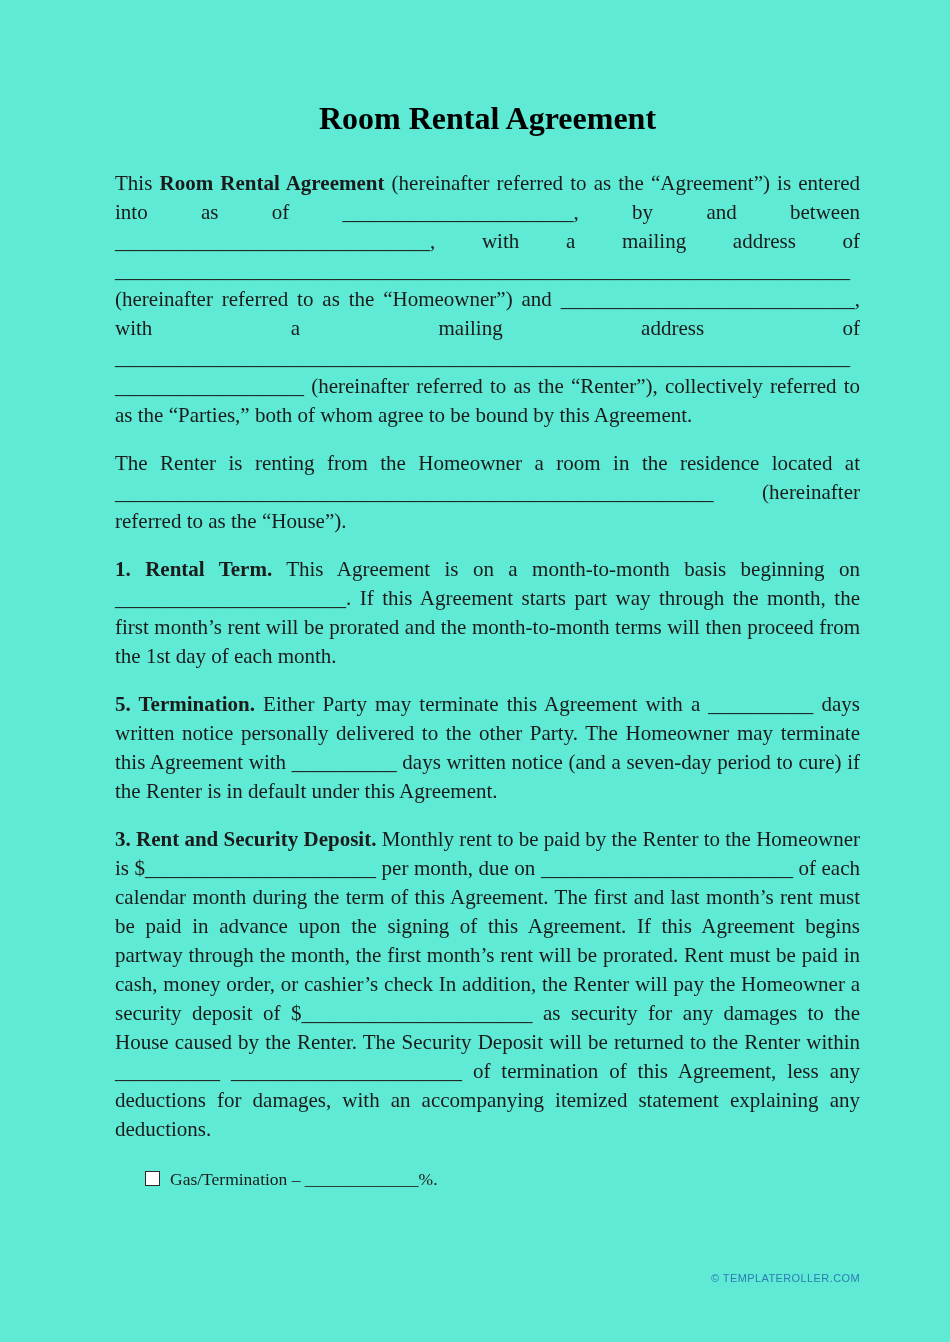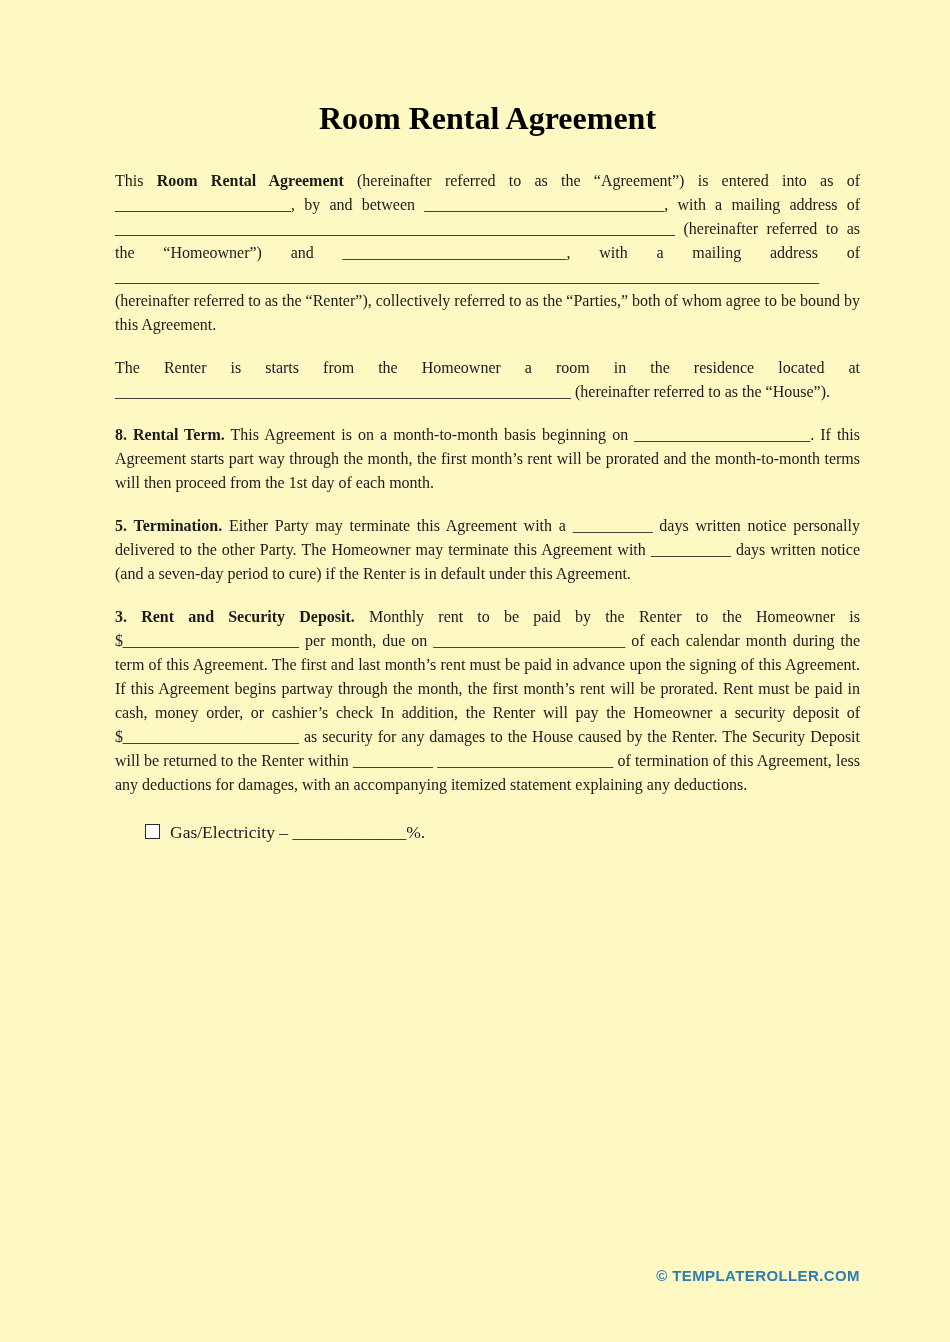--- a/index.html
+++ b/index.html
@@ -5,38 +5,38 @@
   html, body {
     margin: 0;
     padding: 0;
     background: #ffffff;
   }
   .page {
     position: relative;
     width: 950px;
     height: 1342px;
     margin: 0 auto;
-    background: #fef9c3;
+    background: #5eead4;
     box-sizing: border-box;
     padding: 100px 90px 12px 115px;
     font-family: "Liberation Serif", serif;
     color: #1b1b1b;
   }
   h1.doc-title {
     margin: 0 0 32px 0;
     font-size: 32px;
     line-height: 1.15;
     font-weight: bold;
     text-align: center;
     color: #000000;
   }
   p.doc-par {
     margin: 0 0 19px 0;
-    font-size: 16px;
-    line-height: 24px;
+    font-size: 21px;
+    line-height: 29px;
     text-align: justify;
     overflow-wrap: anywhere;
   }
   p.doc-par strong {
     font-weight: bold;
   }
   .checkbox-row {
     margin: 22px 0 0 30px;
     font-size: 17.5px;
     line-height: 27.5px;
@@ -52,51 +52,50 @@
     flex: 0 0 auto;
     position: relative;
     top: 1px;
     background: #ffffff;
   }
   .footer {
     position: absolute;
     right: 90px;
     bottom: 58px;
     font-family: "Liberation Sans", sans-serif;
-    font-size: 15px;
+    font-size: 11px;
     letter-spacing: 0.4px;
     color: #2d7db3;
-    font-weight: bold;
   }
   .footer a {
     color: #2d7db3;
     text-decoration: none;
   }
 </style>
 </head>
 <body>
 
 <div class="page">
 
   <h1 class="doc-title">Room Rental Agreement</h1>
 
   <p class="doc-par"><span>This </span><strong>Room Rental Agreement</strong><span> (hereinafter referred to as the “Agreement”) is entered into as of ______________________, by and between ______________________________, with a mailing address of ______________________________________________________________________ (hereinafter referred to as the “Homeowner”) and ____________________________, with a mailing address of ________________________________________________________________________________________ (hereinafter referred to as the “Renter”), collectively referred to as the “Parties,” both of whom agree to be bound by this Agreement.</span></p>
 
-  <p class="doc-par">The Renter is starts from the Homeowner a room in the residence located at _________________________________________________________ (hereinafter referred to as the “House”).</p>
+  <p class="doc-par">The Renter is renting from the Homeowner a room in the residence located at _________________________________________________________ (hereinafter referred to as the “House”).</p>
 
-  <p class="doc-par"><strong>8. Rental Term.</strong><span> This Agreement is on a month-to-month basis beginning on ______________________. If this Agreement starts part way through the month, the first month’s rent will be prorated and the month-to-month terms will then proceed from the 1st day of each month.</span></p>
+  <p class="doc-par"><strong>1. Rental Term.</strong><span> This Agreement is on a month-to-month basis beginning on ______________________. If this Agreement starts part way through the month, the first month’s rent will be prorated and the month-to-month terms will then proceed from the 1st day of each month.</span></p>
 
   <p class="doc-par"><strong>5. Termination.</strong><span> Either Party may terminate this Agreement with a __________ days written notice personally delivered to the other Party. The Homeowner may terminate this Agreement with __________ days written notice (and a seven-day period to cure) if the Renter is in default under this Agreement.</span></p>
 
   <p class="doc-par"><strong>3. Rent and Security Deposit.</strong><span> Monthly rent to be paid by the Renter to the Homeowner is $______________________ per month, due on ________________________ of each calendar month during the term of this Agreement. The first and last month’s rent must be paid in advance upon the signing of this Agreement. If this Agreement begins partway through the month, the first month’s rent will be prorated. Rent must be paid in cash, money order, or cashier’s check In addition, the Renter will pay the Homeowner a security deposit of $______________________ as security for any damages to the House caused by the Renter. The Security Deposit will be returned to the Renter within __________ ______________________ of termination of this Agreement, less any deductions for damages, with an accompanying itemized statement explaining any deductions.</span></p>
 
 
   <div class="checkbox-row">
     <span class="checkbox-box"></span>
-    <span>Gas/Electricity – _____________%.</span>
+    <span>Gas/Termination – _____________%.</span>
   </div>
 
   <div class="footer">
     <span>©</span>
     <a href="#">TEMPLATEROLLER.COM</a>
   </div>
 
 </div>
 
 </body></html>

